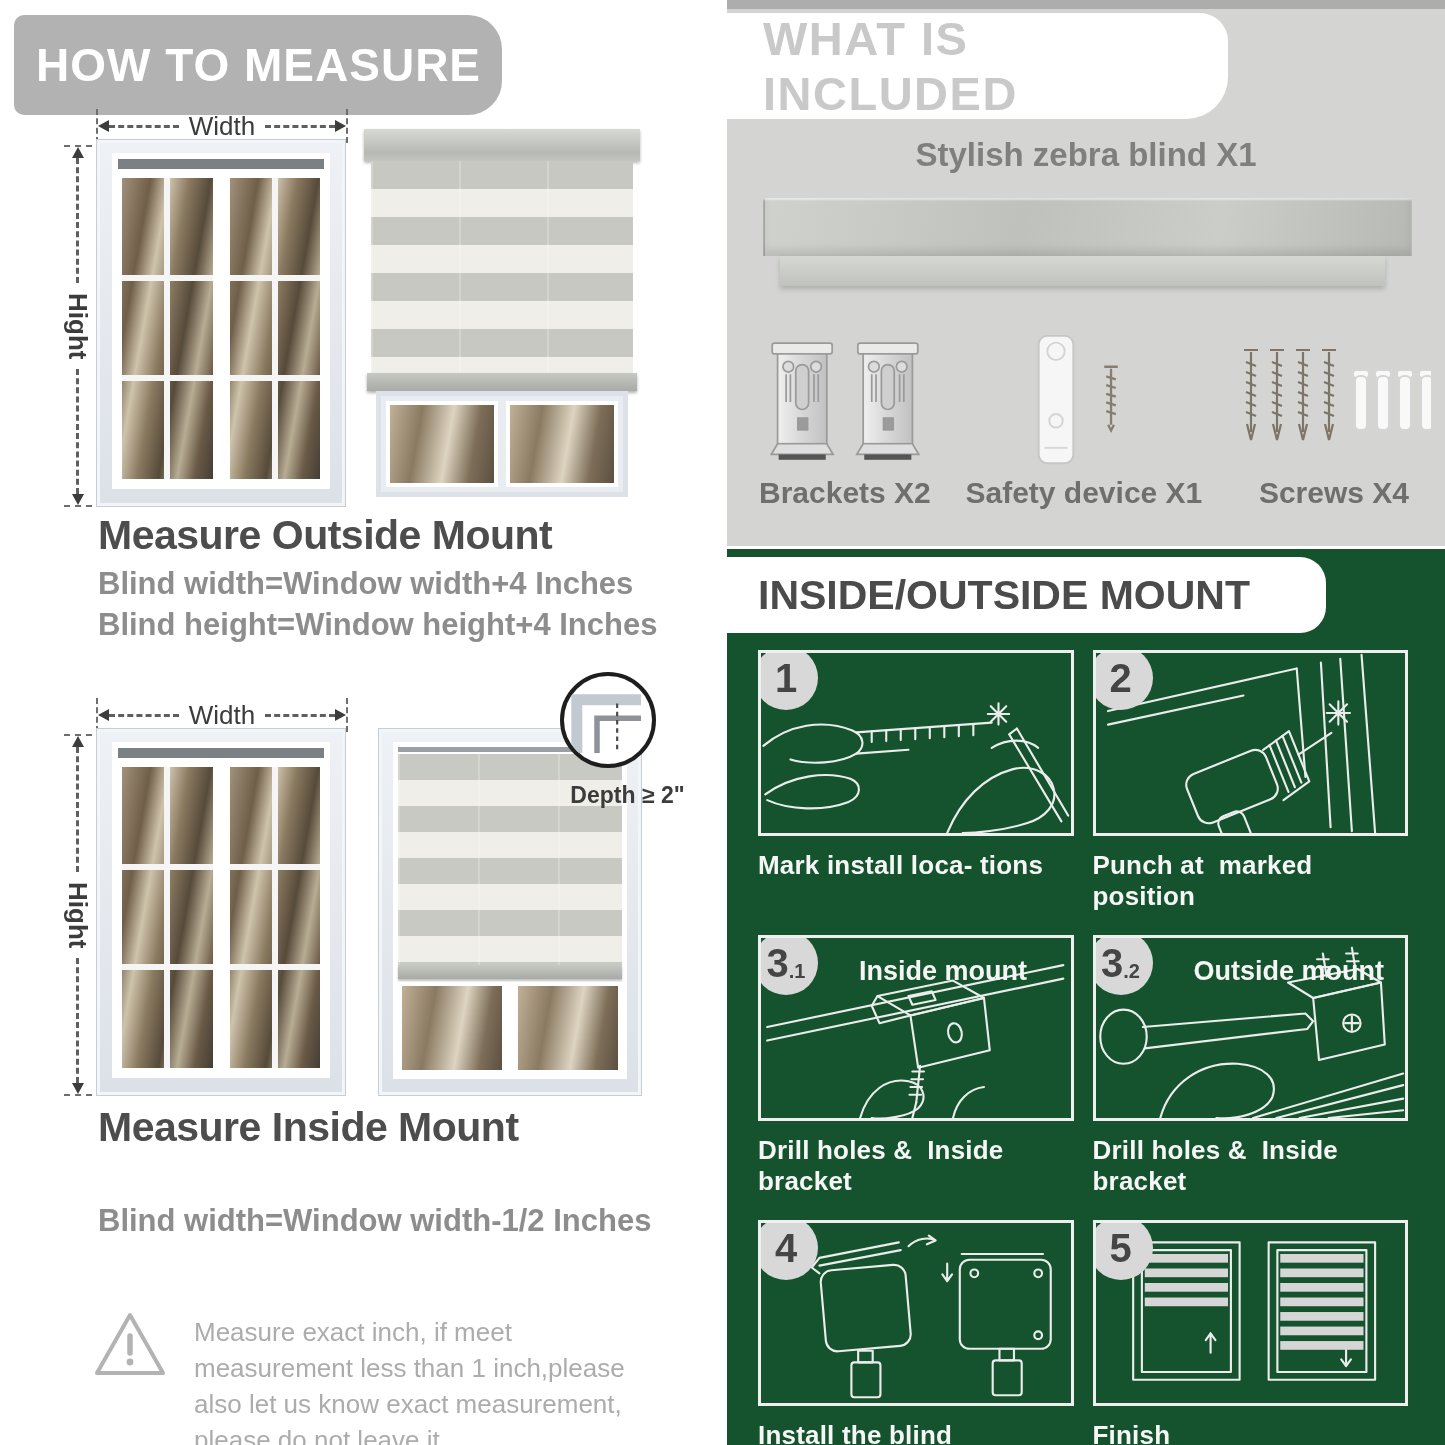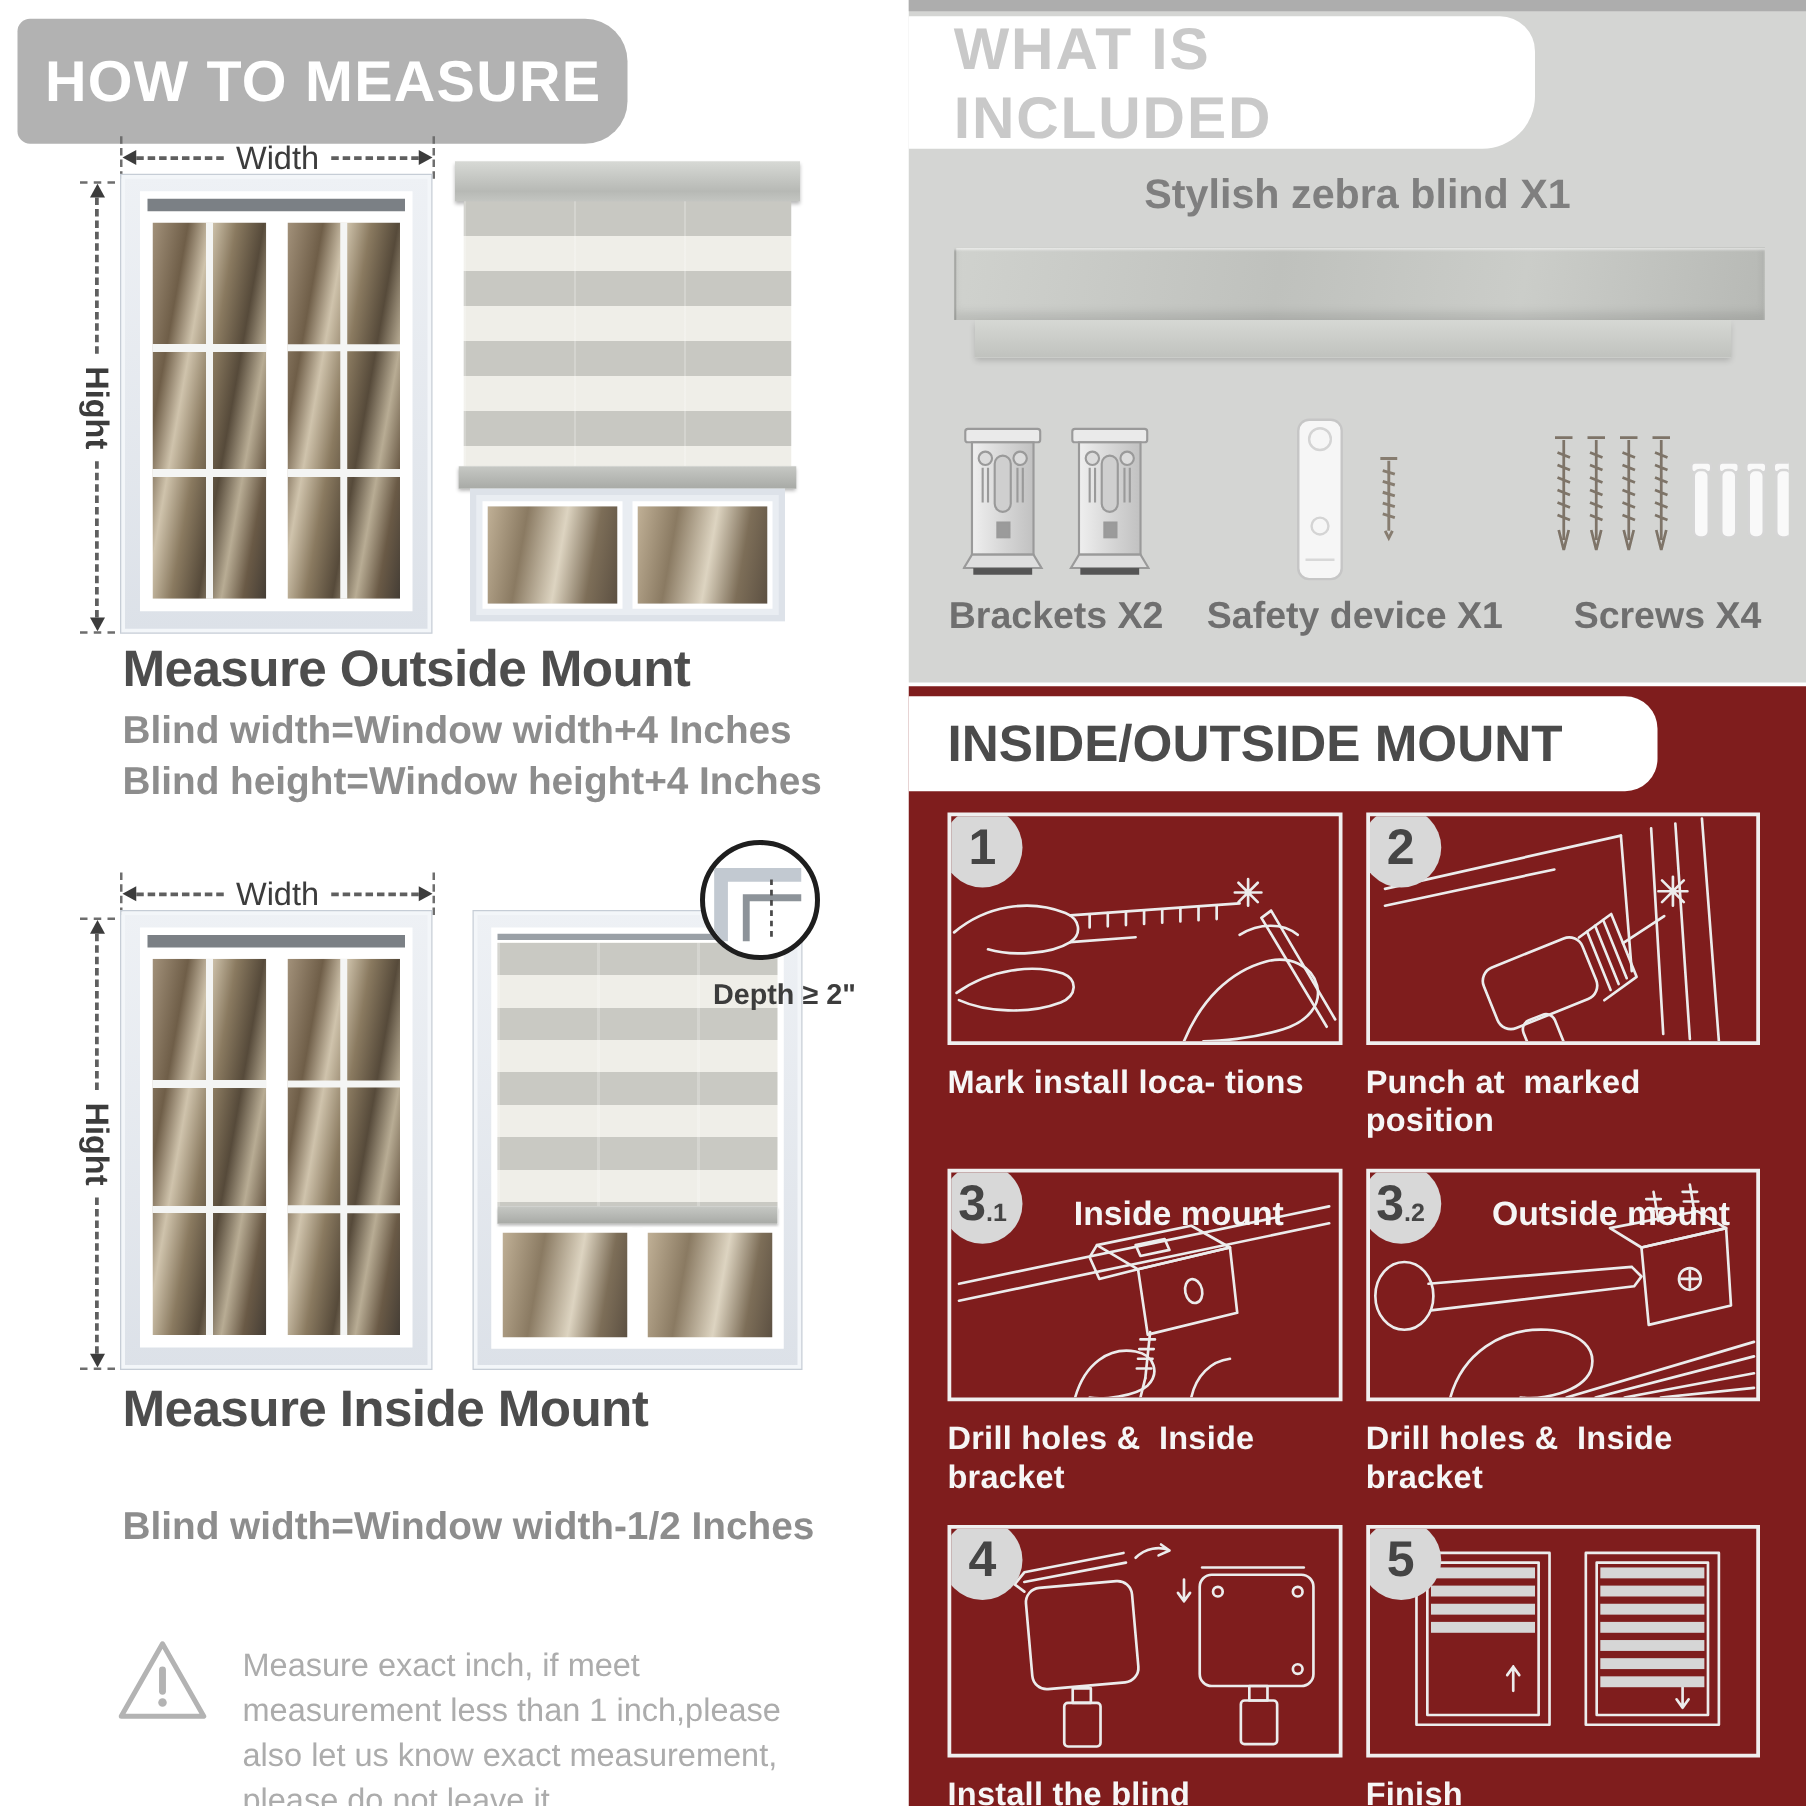--- a/index.html
+++ b/index.html
@@ -97,21 +97,21 @@
   .headrail .bar1 { height:58px;
     background:linear-gradient(100deg,#d0d2ce,#bfc1bd 40%,#cbcdc9 70%,#b7b9b5);
     box-shadow: inset 0 2px 2px rgba(255,255,255,.55), inset 0 -6px 8px rgba(0,0,0,.1), 2px 0 0 #a8aaa6 inset; }
   .headrail .bar2 { margin-left:17px; margin-right:27px; height:30px;
     background:linear-gradient(#d6d8d4,#c0c2be); box-shadow:0 3px 5px rgba(0,0,0,.18); }
   .items { position:absolute; left:32px; right:14px; top:332px; display:flex; justify-content:space-between; }
   .item { display:flex; flex-direction:column; align-items:center; }
   .item .art { height:140px; display:flex; align-items:center; justify-content:center; }
   .item .lbl { font-size:30px; font-weight:bold; color:#6f6f6f; margin-top:4px; white-space:nowrap; }
 
-  .dark-section { position:absolute; left:0; top:549px; width:718px; height:896px; background:#7f1d1d; }
+  .dark-section { position:absolute; left:0; top:549px; width:718px; height:896px; background:#14532d; }
   .iom-banner { position:absolute; left:0; top:8px; width:599px; height:76px; background:#fff;
     border-radius:0 26px 26px 0; display:flex; align-items:center; padding-left:31px; }
   .iom-banner span { color:#4b4b4b; font-size:41px; font-weight:bold; }
   .steps { position:absolute; left:31px; right:37px; top:101px;
     display:grid; grid-template-columns:1fr 1fr; column-gap:19px; row-gap:23px; }
   .step {}
   .panel { position:relative; height:186px; border:3px solid #efefef; overflow:hidden; }
   .badge { position:absolute; top:-7px; left:-7px; width:64px; height:64px; border-radius:50%;
     background:#d8d8d8; display:flex; align-items:center; justify-content:center; z-index:2; }
   .badge .num { font-size:40px; font-weight:bold; color:#454545; line-height:1; }

